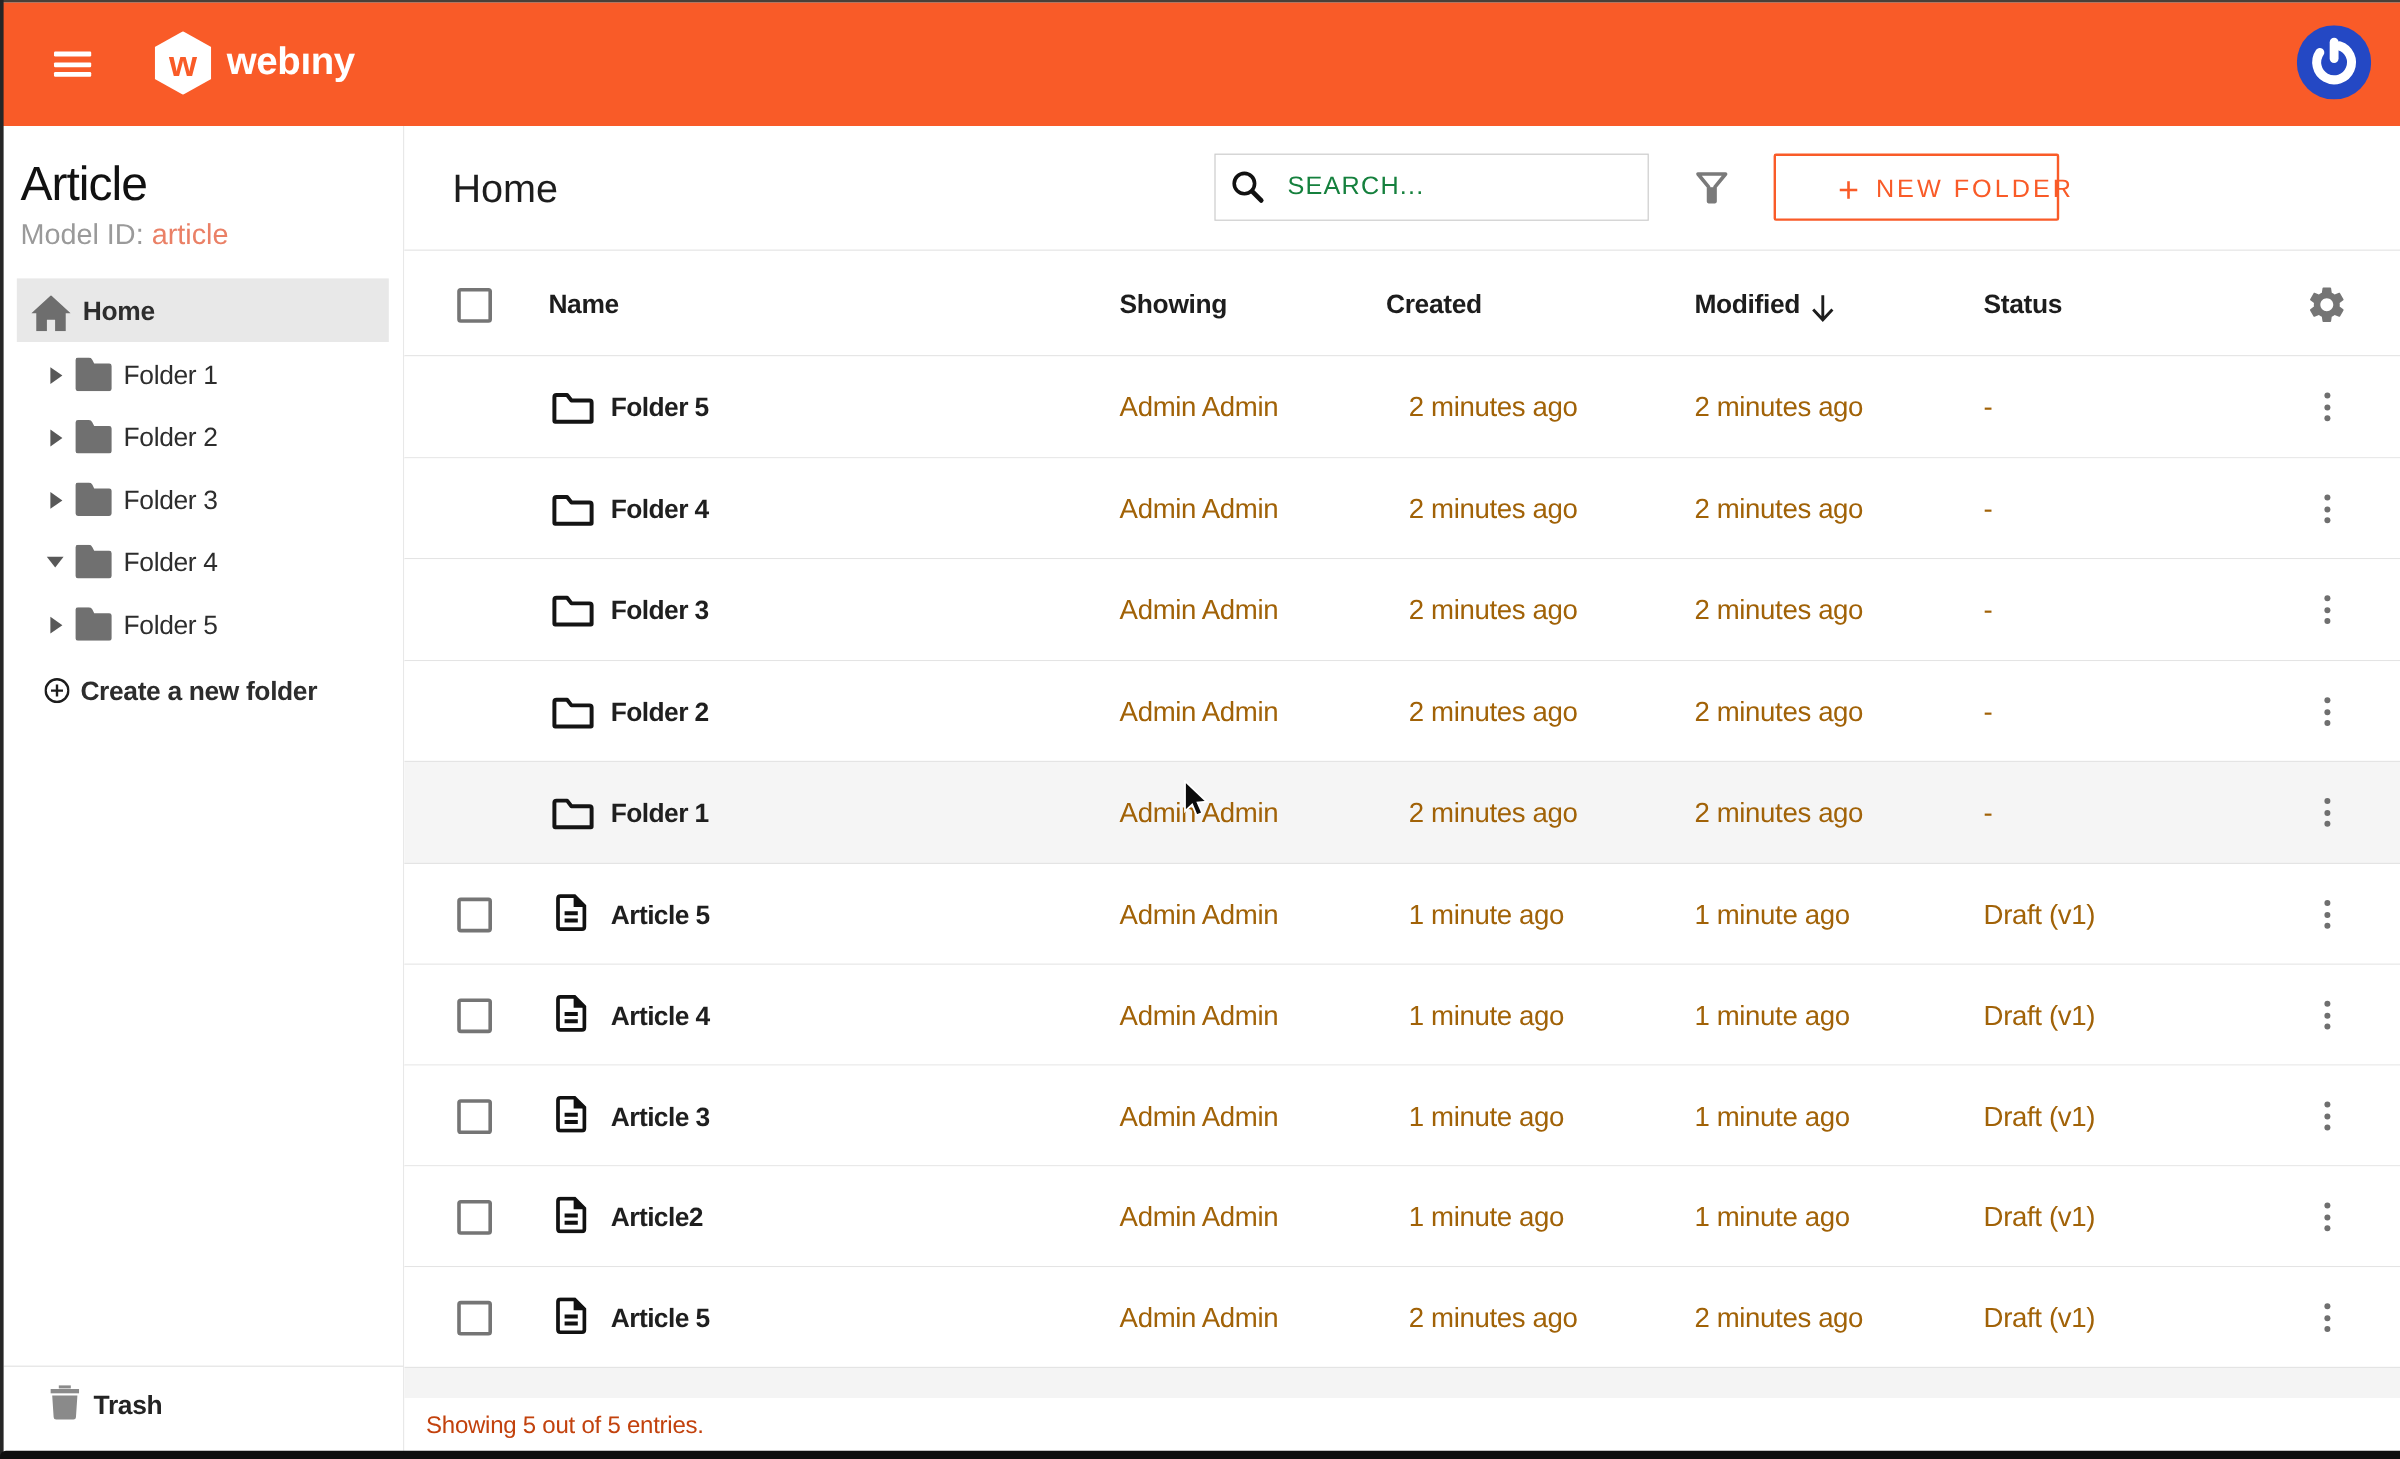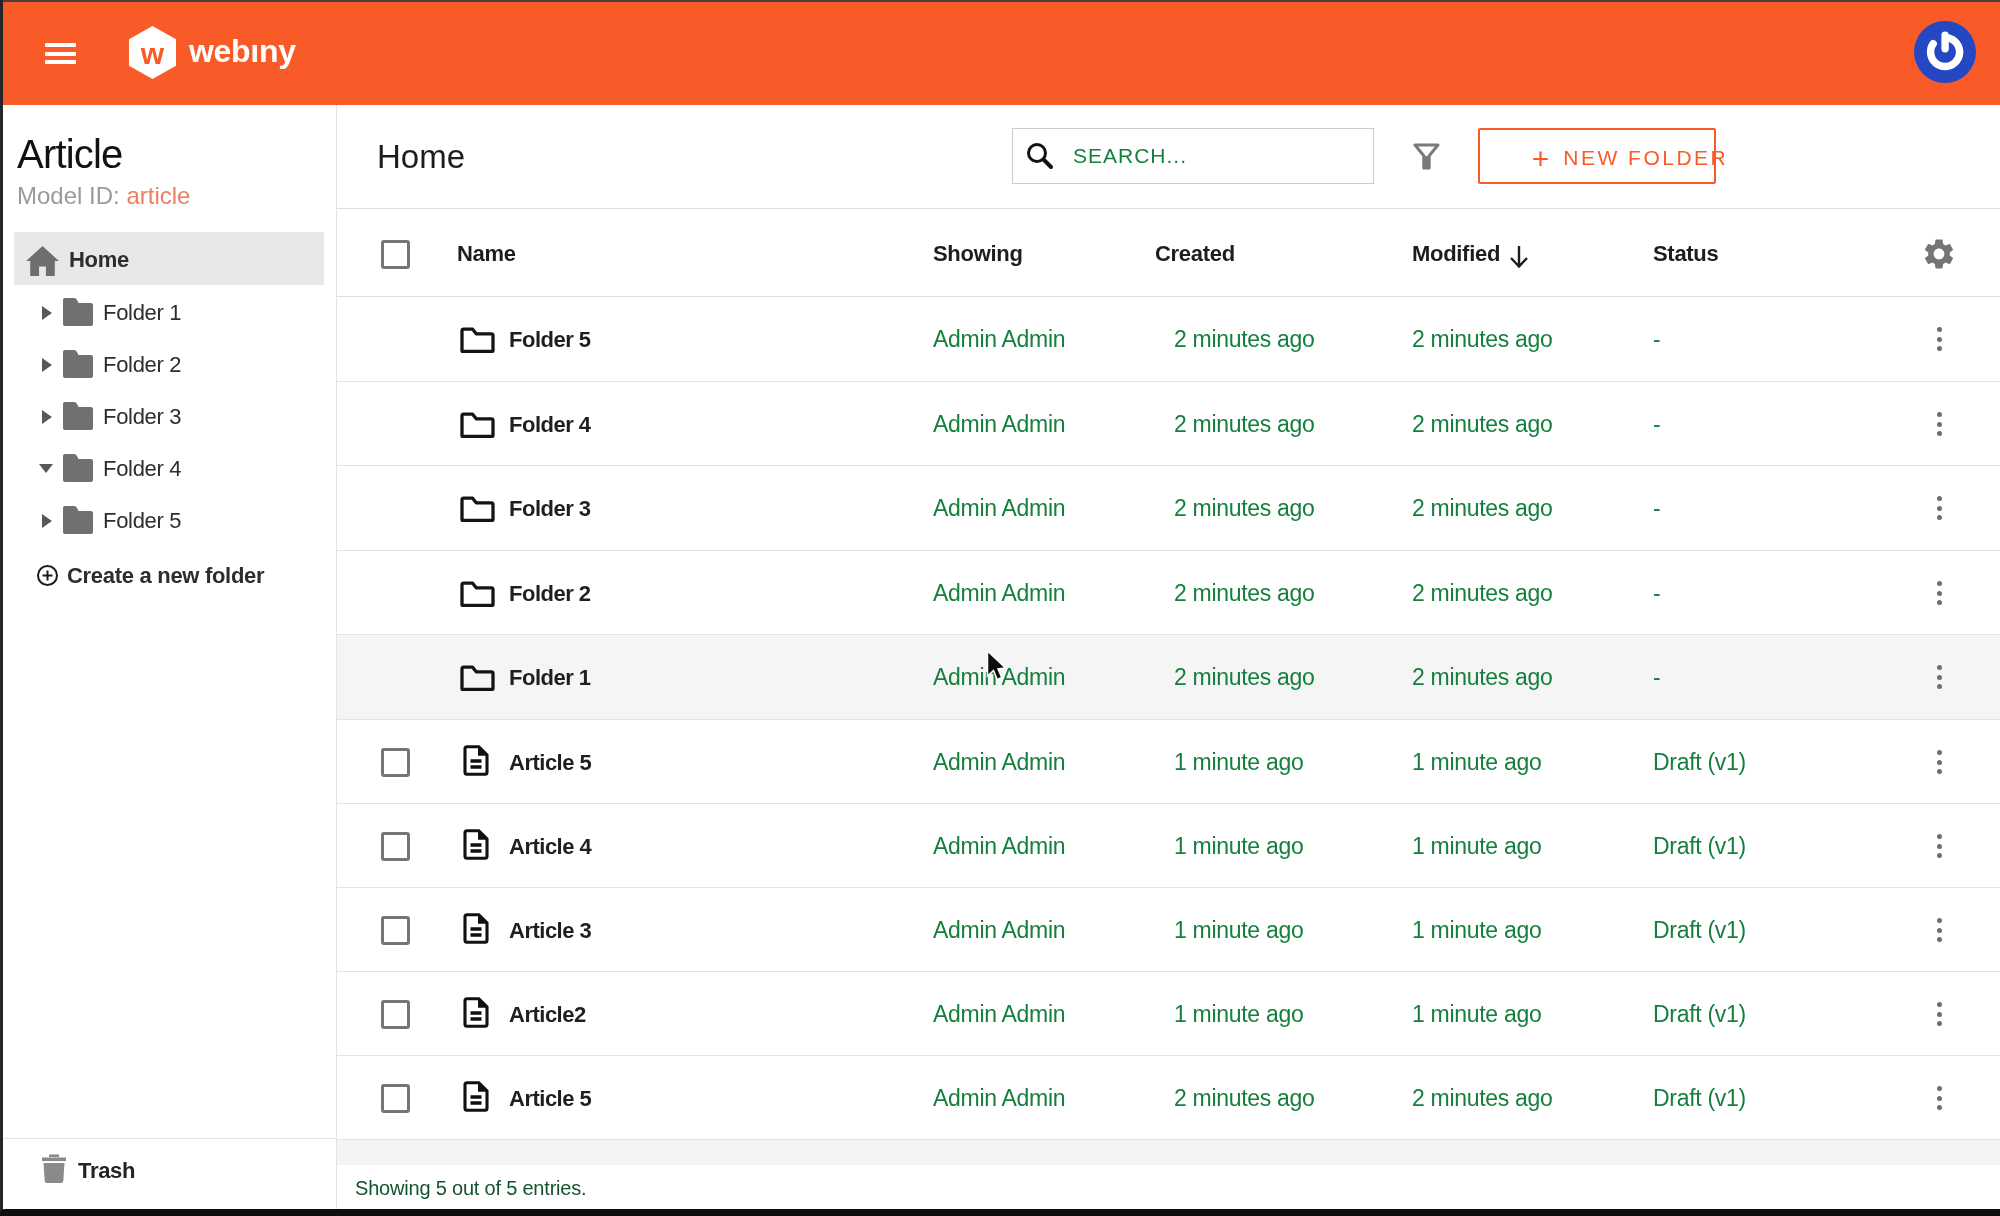--- a/index.html
+++ b/index.html
@@ -37,28 +37,28 @@
 #searchtext { position:absolute; left:60px; top:15px; font-size:21px; color:#15803d; letter-spacing:1px; }
 #btn-folder { position:absolute; left:1141px; top:23px; width:238px; height:56px; border:2px solid #f95b28; border-radius:2px; color:#f95b28; background:#fff; }
 #btn-article { position:absolute; left:1385px; top:23px; width:268px; height:56px; background:#f95b28; border-radius:2px; color:#fff; }
 .btnlabel { position:absolute; width:100%; text-align:center; top:16px; font-size:21px; letter-spacing:2.5px;margin-left:33px; }
 .plus { font-size:30px; font-weight:400; line-height:21px; vertical-align:-4px; letter-spacing:0; margin-right:14px; }
 
 #thead { position:absolute; left:0; top:104px; width:1663px; height:88px; border-bottom:1px solid #e0e0e0; background:#fff; }
 .checkbox { position:absolute; width:29px; height:29px; border:3px solid #757575; border-radius:3px; background:#fff; }
 .hlabel { position:absolute; font-size:22px; font-weight:bold; color:#1d1d1d; top:32px; letter-spacing:-0.3px; }
 .row { position:absolute; left:0; width:1663px; border-bottom:1px solid #e4e4e4; background:#fff; }
-.cell { position:absolute; font-size:23px; color:#15803d; top:29px; letter-spacing:-0.3px; }
+.cell { position:absolute; font-size:23px; color:#a16207; top:29px; letter-spacing:-0.3px; }
 .name { font-weight:bold; color:#1f1f1f; font-size:22px; top:30px; letter-spacing:-0.5px; }
 .kebab { position:absolute; left:1600px; top:30px; }
 .kebab span { display:block; width:5px; height:5px; border-radius:50%; background:#6f6f6f; margin-bottom:4.5px; }
 .folderico { position:absolute; left:123px; top:29px; }
 .docico { position:absolute; left:126px; top:25px; }
 #grayband { position:absolute; left:0; top:1035px; width:1663px; height:25px; background:#f4f4f4; }
-#footer { position:absolute; left:18px; top:1072px; font-size:20px; color:#14532d; letter-spacing:-0.2px; }
+#footer { position:absolute; left:18px; top:1072px; font-size:20px; color:#c2410c; letter-spacing:-0.2px; }
 </style>
 </head>
 <body>
 <div class="abs" id="topstrip"></div>
 <div class="abs" id="leftstrip"></div>
 <div class="abs" id="botstrip"></div>
 <div class="abs" id="header">
   <div class="hbar" style="top:41px"></div>
   <div class="hbar" style="top:49.5px"></div>
   <div class="hbar" style="top:58px"></div>

